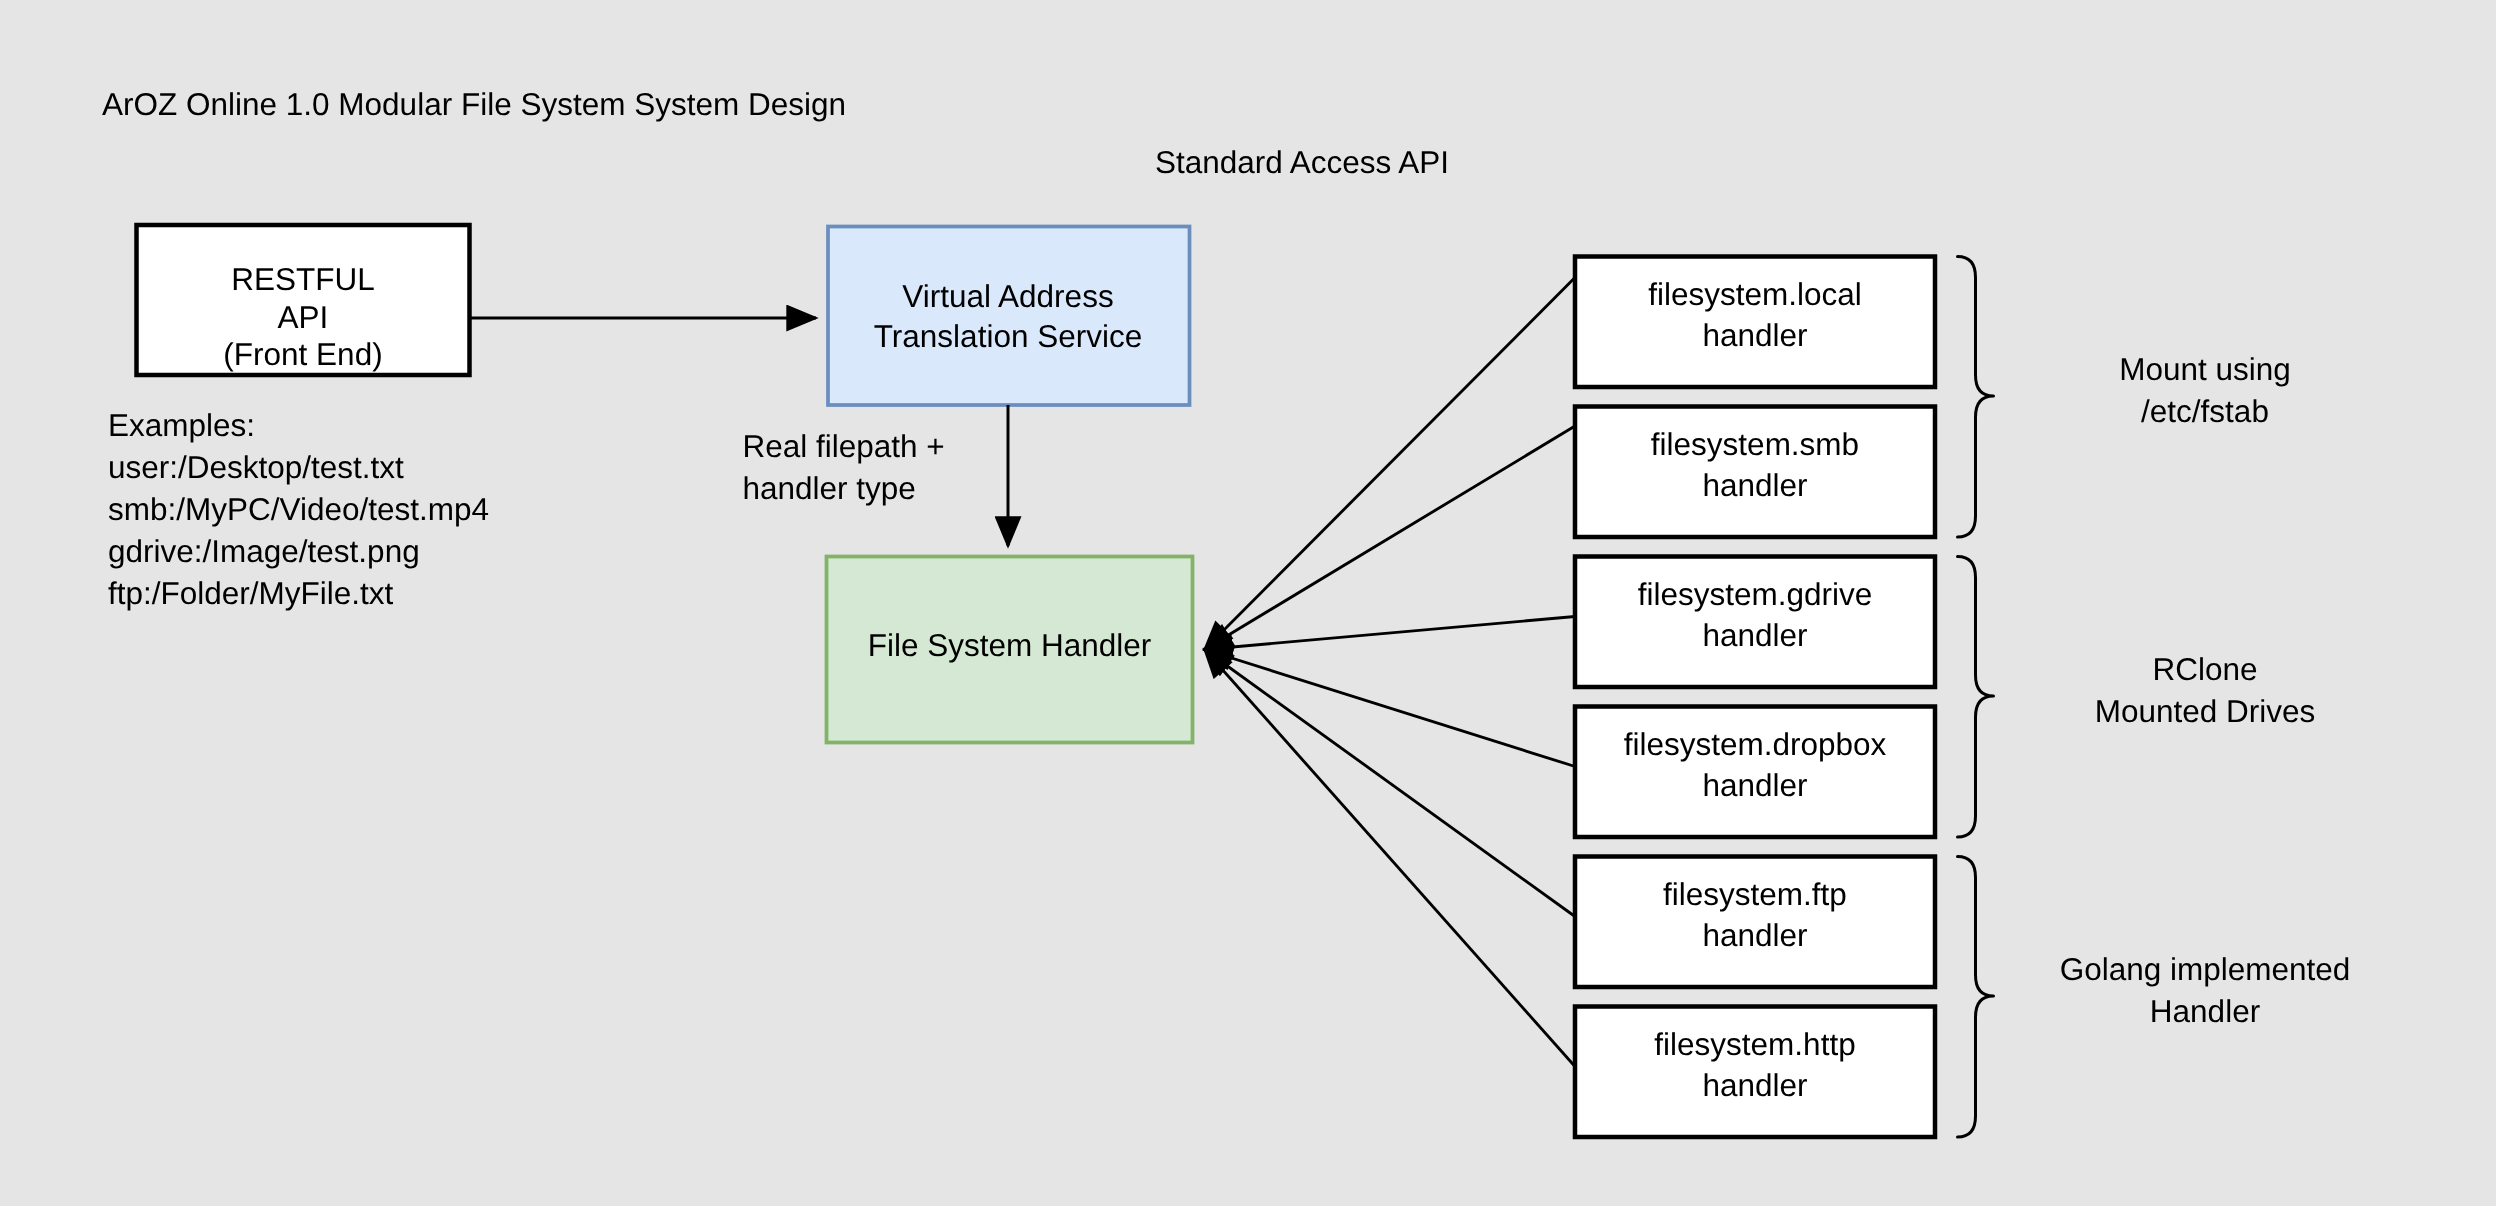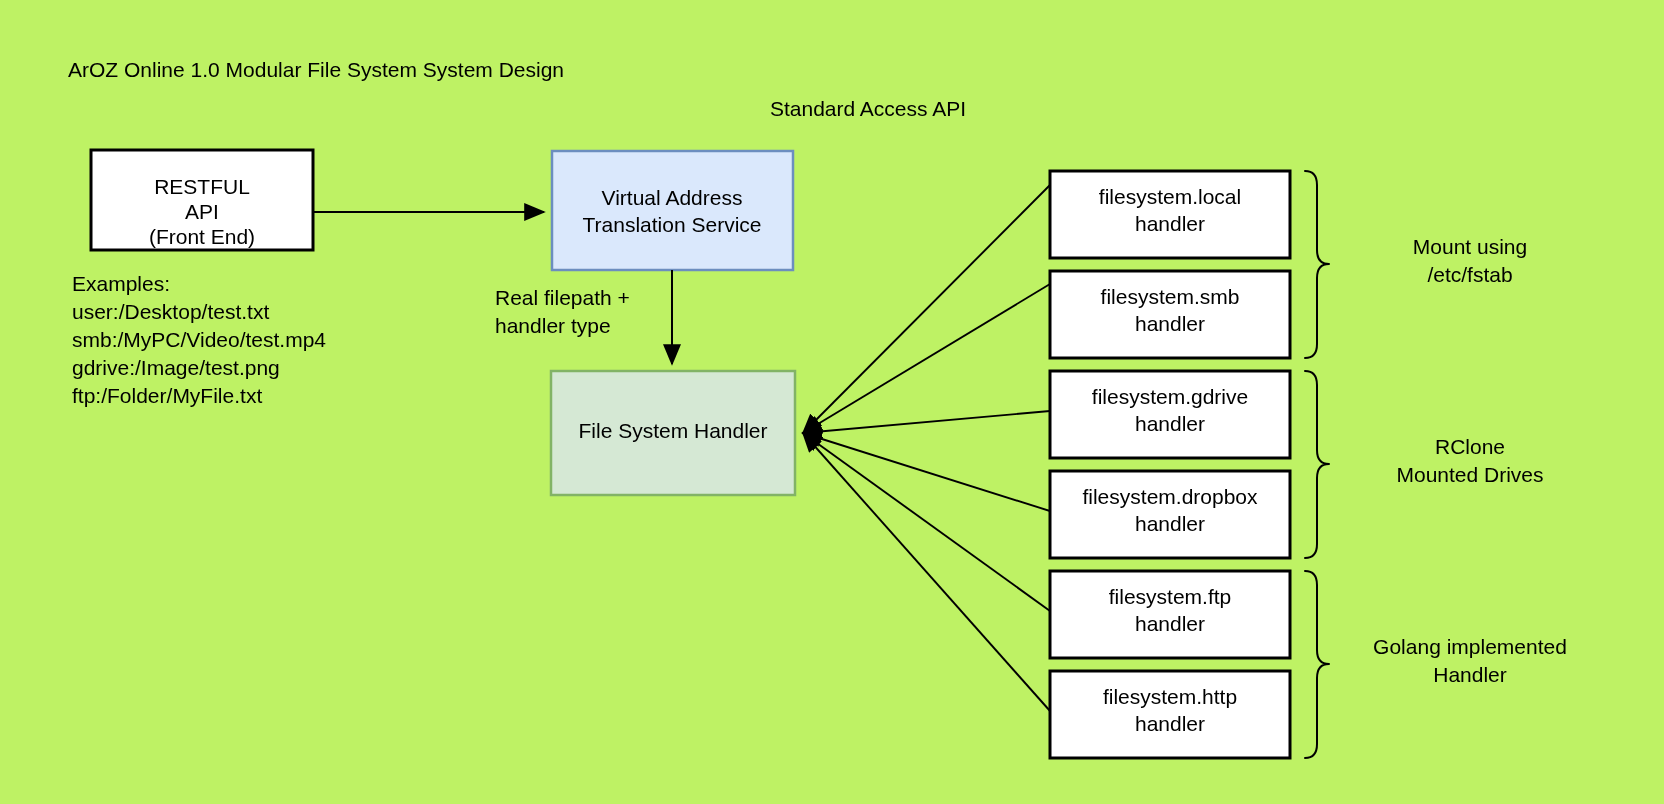--- a/index.html
+++ b/index.html
@@ -11,21 +11,21 @@
     width: 1664px;
     height: 804px;
     overflow: hidden;
     font-family: "Liberation Sans", sans-serif;
     color: #000000;
   }
   #stage {
     position: relative;
     width: 1664px;
     height: 804px;
-    background: #bef264;
+    background: #e5e5e5;
   }
   svg#diagram {
     position: absolute;
     left: 0;
     top: 0;
     width: 1664px;
     height: 804px;
     display: block;
   }
   .node-text {

